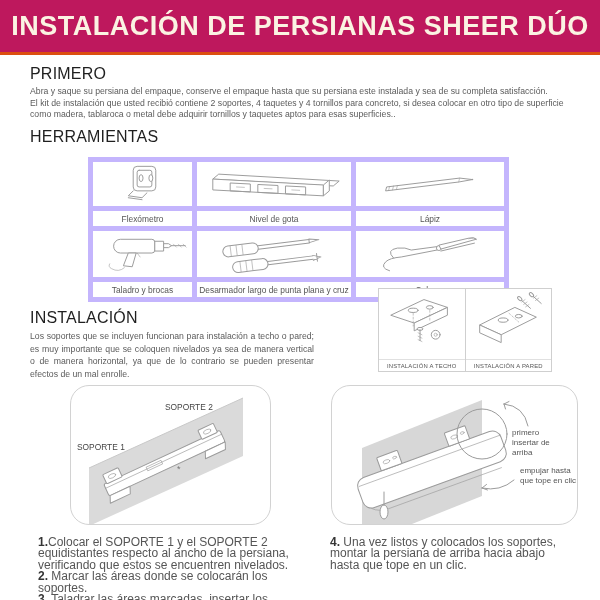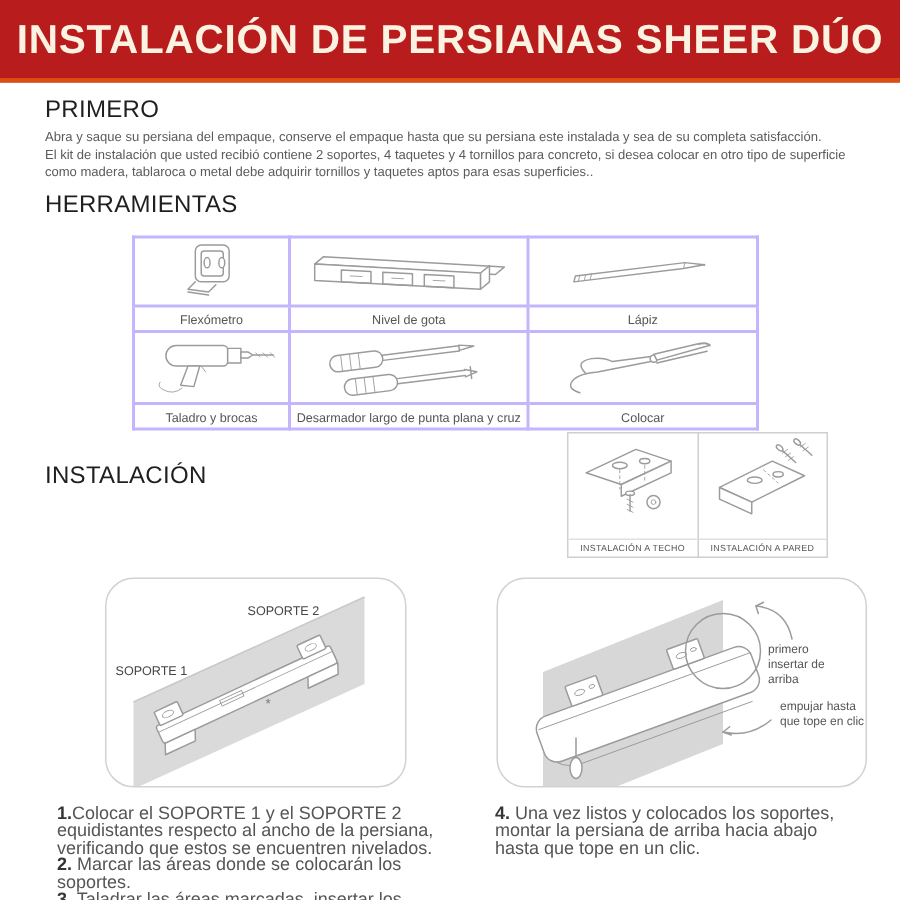--- a/index.html
+++ b/index.html
@@ -1,26 +1,26 @@
 <!DOCTYPE html>
 <html><head>
 <meta charset="utf-8">
 <style>
   html,body{margin:0;padding:0}
   body{width:600px;height:600px;background:#fff;position:relative;overflow:hidden;
        font-family:"Liberation Sans","DejaVu Sans",sans-serif;color:#5a5a5a}
   .abs{position:absolute}
-  .header{left:0;top:0;width:600px;height:52px;background:#b91c1c;border-bottom:3px solid #DC4E10;
+  .header{left:0;top:0;width:600px;height:52px;background:#be185d;border-bottom:3px solid #DC4E10;
           display:flex;align-items:center;justify-content:center}
   .header .title{font-size:27px;font-weight:bold;color:#FBF3E2;letter-spacing:.5px}
   .h2{font-size:16px;font-weight:normal;color:#1f1f1f;letter-spacing:.2px;margin-bottom:3px}
   .body-text{font-size:8.7px;line-height:11.6px;color:#5b5b5b}
   .just{text-align:justify;line-height:12.6px}
   table.tools{border-collapse:collapse;table-layout:fixed}
-  table.tools td{border:2px solid #c4b5fd;text-align:center;padding:0;vertical-align:middle}
+  table.tools td{border:5px solid #c4b5fd;text-align:center;padding:0;vertical-align:middle}
   td.cell-img{height:44px}
   td.cell-lbl{height:15px;font-size:8.4px;color:#555}
   .inst-fig{display:flex}
   .fig-cell{flex:1;border:1px solid #cfcfcf;display:flex;flex-direction:column;background:#fff}
   .fig-cell.second{border-left:none}
   .fig-art{flex:1}
   .fig-cap{height:12px;line-height:12px;font-size:5.9px;color:#555;text-align:center;
            letter-spacing:.2px;border-top:1px solid #e0e0e0;white-space:nowrap;overflow:hidden}
   .panel{border:1.4px solid #d2d2d2;border-radius:19px;overflow:hidden;background:#fff}
   .lbl{position:absolute;font-size:8.4px;color:#454545;white-space:nowrap}
@@ -146,20 +146,21 @@
   <tr>
     <td class="cell-lbl">Taladro y brocas</td>
     <td class="cell-lbl">Desarmador largo de punta plana y cruz</td>
     <td class="cell-lbl">Colocar</td>
   </tr>
 </tbody>
   </table>
 
 <div class="abs" style="left:30px;top:309px;width:284px">
   <div class="h2">INSTALACIÓN</div>
+  <div class="body-text just">Los soportes que se incluyen funcionan para instalación a techo o pared; es muy importante que se coloquen nivelados ya sea de manera vertical o de manera horizontal, ya que de lo contrario se pueden presentar efectos de un mal enrolle.</div>
 </div>
 
 <div class="abs inst-fig" style="left:378px;top:288px;width:174px;height:84px">
   <div class="fig-cell">
     <div class="fig-art">
       <svg width="85" height="70" viewBox="0 0 87 70">
         <path class="lnf" d="M12 26 L46 10 L70 18 L36 34 z"></path>
         <path class="lnf" d="M36 34 L70 18 v8 L36 42 z"></path>
         <ellipse class="ln" cx="35" cy="21" rx="5" ry="2.2"></ellipse>
         <ellipse class="ln" cx="52" cy="18" rx="3.5" ry="1.8"></ellipse>

